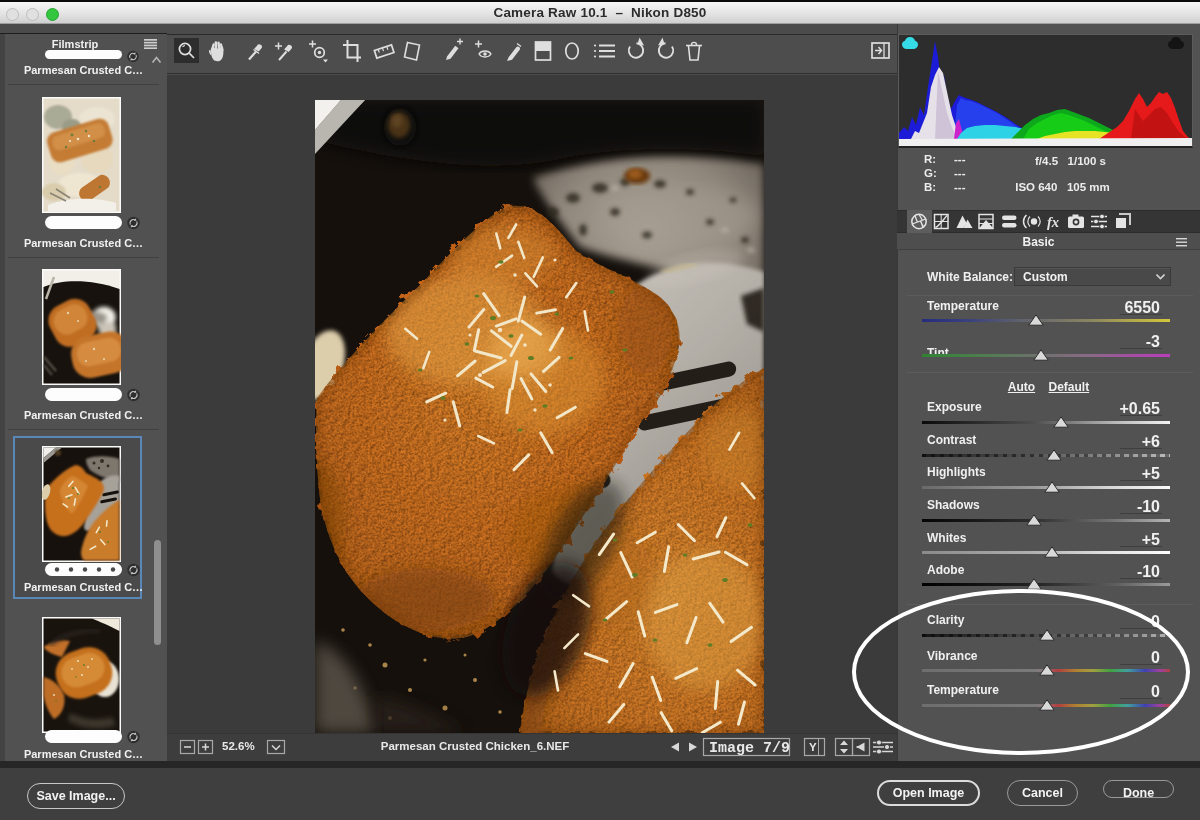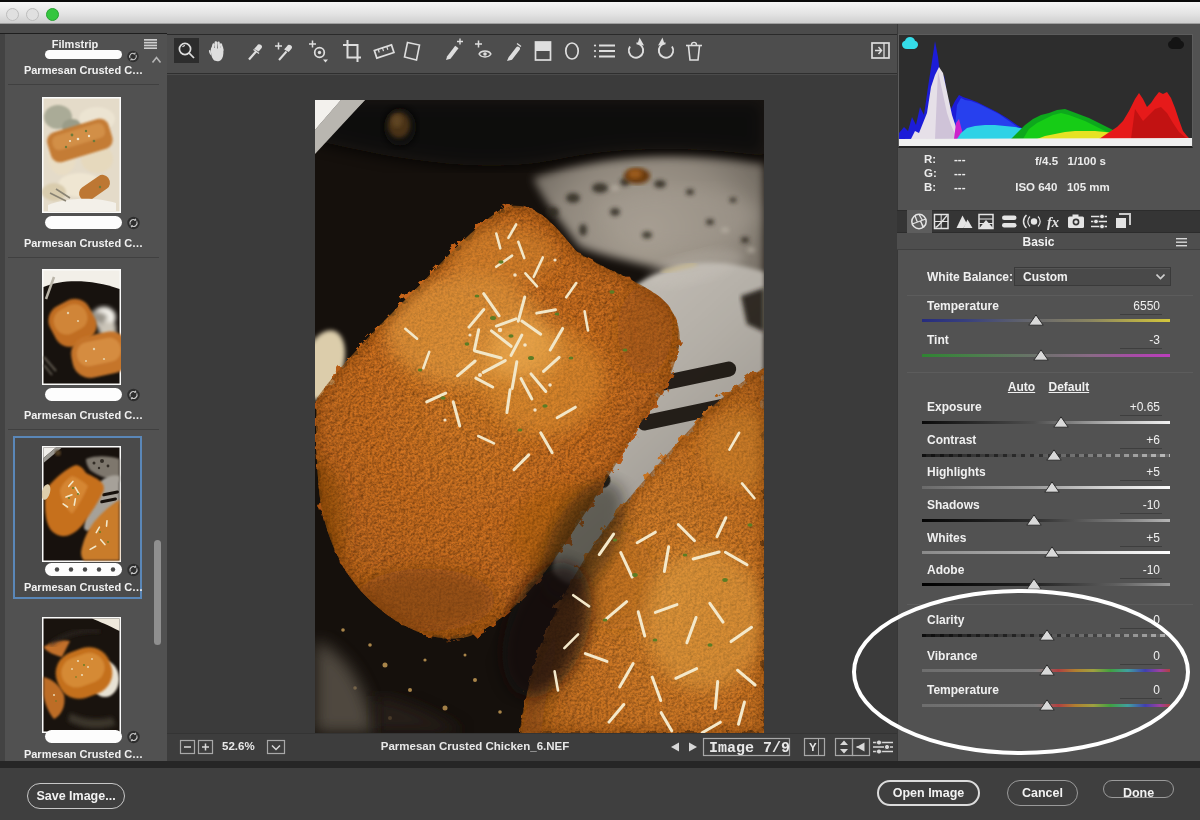--- a/index.html
+++ b/index.html
@@ -43,35 +43,36 @@
   
   #histo { left:898px; top:34px; width:295px; height:114px; background:#2d2d2d;
     border:1px solid #5c5c5c; border-bottom:2px solid #222; }
   .rgbtxt { font-size:11.5px; font-weight:700; color:#ececec; white-space:nowrap; }
   #tabstrip { left:897px; top:210px; width:303px; height:23px; background:#353535;
     border-top:1px solid #2c2c2c; border-bottom:1px solid #2c2c2c; }
   #tabsel { left:907px; top:210px; width:25px; height:23px; background:#5d5d5d; }
   #basicbar { left:897px; top:233px; width:303px; height:17px; background:#4e4e4e;
     border-bottom:1px solid #404040; }
   .lbl { font-size:12px; font-weight:600; color:#f0f0f0; white-space:nowrap; }
-  .val { font-size:12px; font-weight:400; color:#f0f0f0; text-align:right; }
+  .val { font-size:16px; font-weight:700; color:#f0f0f0; text-align:right; }
   .vline { width:42px; height:1px; background:#3e3e3e; }
   .track { left:922px; width:248px; height:3px; }
   .rline { left:907px; width:286px; height:1px; background:#454545; border-bottom:1px solid #5c5c5c; }
 
   
   .btn { border:1.5px solid #c7c7c7; border-radius:13px; color:#f2f2f2;
     font-size:12.5px; font-weight:600; text-align:center; background:transparent; }
 </style>
 </head>
 <body>
 <div id="stage">
   <div class="abs" id="midstrip"></div>
   <div class="abs" id="topblack"></div>
   <div class="abs" id="titlebar"></div>
+  <div class="abs" id="titletext">Camera Raw 10.1&nbsp; – &nbsp;Nikon D850</div>
   <div class="abs tl" id="tl1"></div>
   <div class="abs tl" id="tl2"></div>
   <div class="abs tl" id="tl3"></div>
 
   <div class="abs" id="filmstrip"></div>
   <div class="abs" id="fs-leftedge"></div>
   <div class="abs" id="fs-topline"></div>
   <div class="abs" id="toolbar"></div>
   <div class="abs" id="canvas"></div>
   <div class="abs" id="statusbar"></div>
@@ -674,21 +675,21 @@
     <div class="abs rline" style="top:295px;"></div>
 
     <div class="abs lbl" style="left:927px;top:299px;">Temperature</div>
     <div class="abs val" style="left:1060px;top:299px;width:100px;">6550</div>
     <div class="abs vline" style="left:1120px;top:314px;"></div>
     <div class="abs track" style="top:319px;background:linear-gradient(90deg,#262c7e,#38407e 18%,#5c5f6e 38%,#73716a 52%,#8a8560 68%,#b3a94b 85%,#d3c63c)"></div>
     <svg class="abs" style="left:1028px;top:314px;" width="16" height="12">
         <path d="M8,0.8 L15.2,11.2 L0.8,11.2 Z" fill="#d9d9d9" stroke="#2c2c2c" stroke-width="1"></path>
       </svg>
 
-    <div class="abs lbl" style="left:927px;top:333px;">Tint</div>
+    <div class="abs lbl" style="left:927px;top:346px;">Tint</div>
     <div class="abs val" style="left:1060px;top:333px;width:100px;">-3</div>
     <div class="abs vline" style="left:1120px;top:348px;"></div>
     <div class="abs track" style="top:354px;background:linear-gradient(90deg,#2f8432,#4f7e50 25%,#6f706e 48%,#8a6a86 68%,#a74da6 85%,#bb3ebc)"></div>
     <svg class="abs" style="left:1033px;top:349px;" width="16" height="12">
         <path d="M8,0.8 L15.2,11.2 L0.8,11.2 Z" fill="#d9d9d9" stroke="#2c2c2c" stroke-width="1"></path>
       </svg>
     <div class="abs rline" style="top:372px;"></div>
 
     <div class="abs lbl" style="left:897px;top:380px;width:303px;text-align:center;"><span style="text-decoration:underline;">Auto</span>&nbsp;&nbsp;&nbsp;&nbsp;<span style="text-decoration:underline;">Default</span></div>
 

